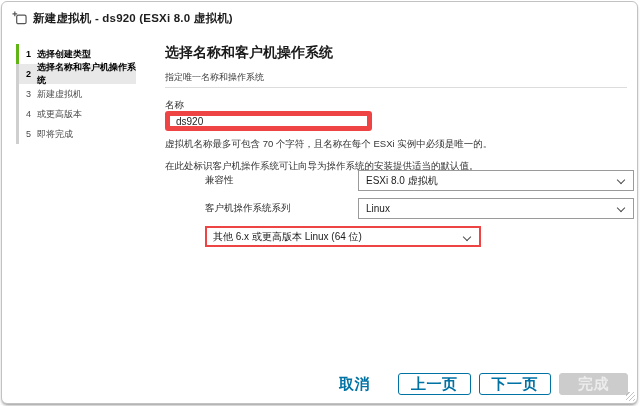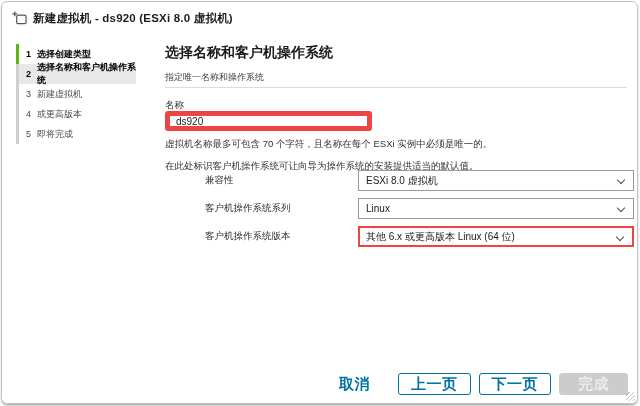--- a/index.html
+++ b/index.html
@@ -126,21 +126,20 @@
 
     <div class="field-row" style="top:196px">
       <span class="flabel">客户机操作系统系列</span>
       <div class="selectbox">
         <span>Linux</span>
         <span class="chev"></span>
       </div>
     </div>
 
     <div class="field-row" style="top:224px">
-      <span class="flabel">客户机操作系统版本</span>
       <div class="selectbox focused">
         <span>其他 6.x 或更高版本 Linux (64 位)</span>
         <span class="chev"></span>
       </div>
     </div>
   </div>
 
   <div class="footer">
     <button class="btn btn-link">取消</button>
     <button class="btn btn-outline">上一页</button>

